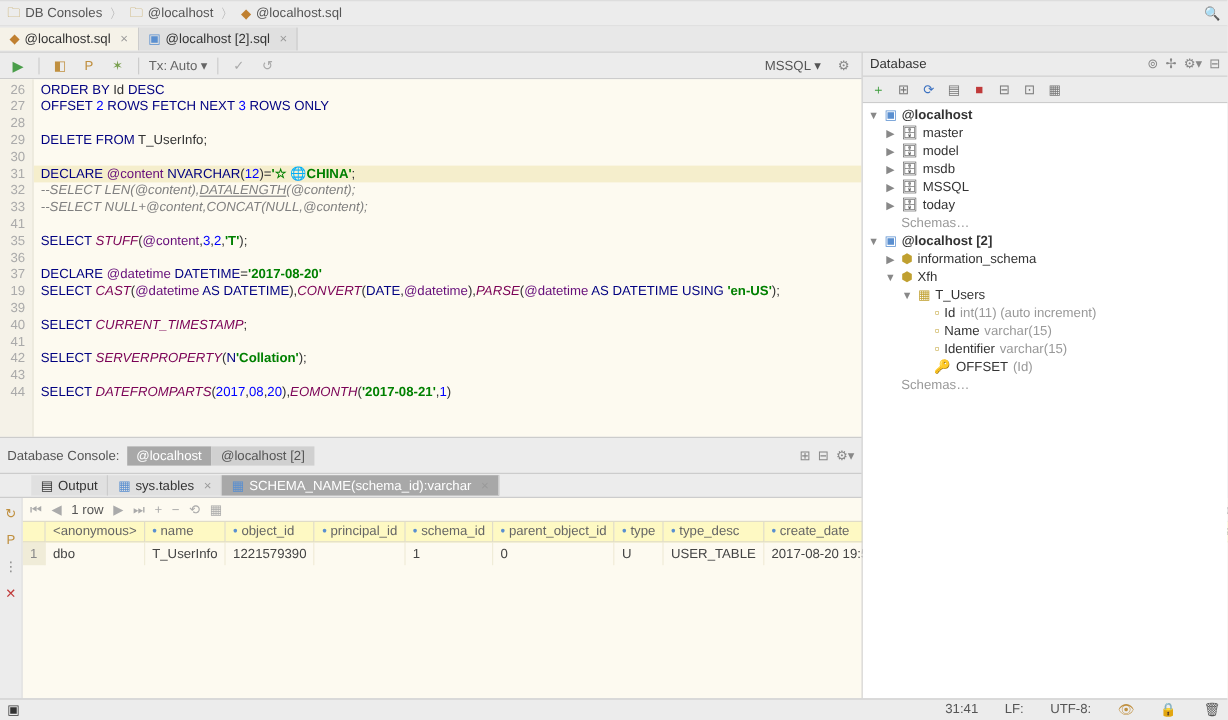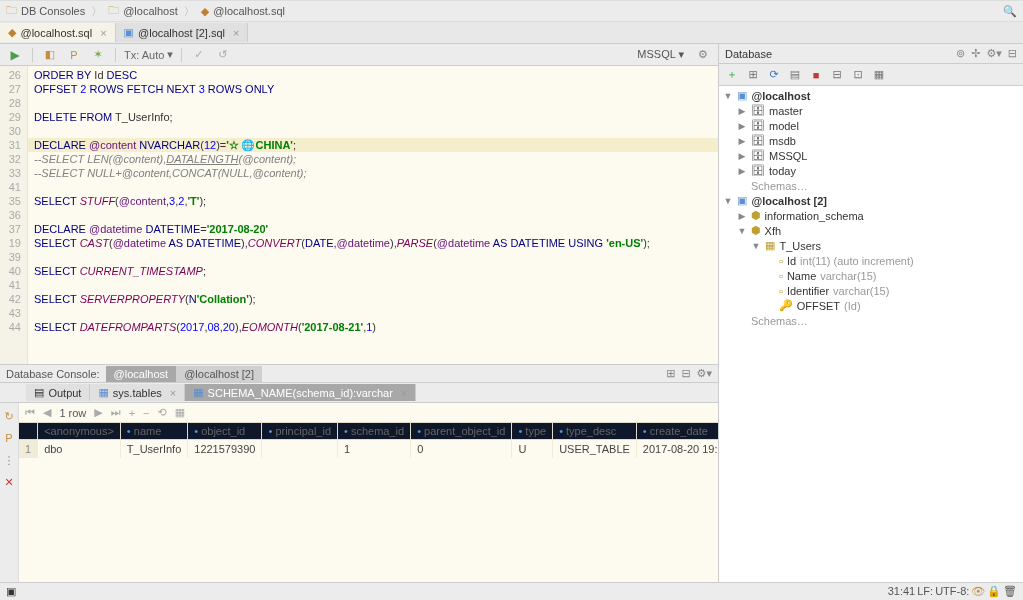--- a/index.html
+++ b/index.html
@@ -64,50 +64,50 @@
 .tree { flex: 1; background: #fff; overflow: auto; padding: 2px 0; }
 .tree-row { display: flex; align-items: center; height: 15px; padding: 0 4px; gap: 4px; } 
 .tri { width: 10px; text-align: center; color: #888; font-size: 9px; }
 .node-bold { font-weight: bold; }
 .gray { color: #999; }
 .col-icon { color: #c0a030; }
 .db-icon { color: #5a8fd0; }
 
 
 .bottom { height: 218px; display: flex; flex-direction: column; border-top: 1px solid #ccc; }
-.console-header { height: 18px; display: flex; align-items: center; background: #ececec; border-bottom: 1px solid #ccc; }
+.console-header { height: 30px; display: flex; align-items: center; background: #ececec; border-bottom: 1px solid #ccc; }
 .ch-label { padding: 0 6px; color: #555; }
 .ch-tab { padding: 2px 8px; background: #d0d0d0; color: #555; }
 .ch-tab.active { background: #a8a8a8; color: #fff; }
 .ch-right { margin-left: auto; display: flex; gap: 6px; padding: 0 6px; color: #888; }
 
 .result-tabs { height: 20px; display: flex; align-items: center; background: #ececec; padding-left: 26px; border-bottom: 1px solid #ccc; }
 .res-tab { padding: 2px 8px; display: flex; align-items: center; gap: 4px; background: #e0e0e0; border-right: 1px solid #ccc; }
 .res-tab.active { background: #a8a8a8; color: #fff; }
 
 .result-body { flex: 1; display: flex; min-height: 0; }
 .result-left { width: 26px; background: #ececec; display: flex; flex-direction: column; align-items: center; gap: 4px; padding-top: 4px; border-right: 1px solid #ddd; }
 .rlbtn { width: 18px; height: 18px; display: flex; align-items: center; justify-content: center; color: #888; }
 .result-main { flex: 1; display: flex; flex-direction: column; background: #fdfaf0; }
 .result-nav { height: 20px; display: flex; align-items: center; padding: 0 6px; gap: 8px; border-bottom: 1px solid #e0dcc8; }
 .navbtn { color: #aaa; }
 .rowcount { color: #555; }
 .result-nav-right { margin-left: auto; display: flex; gap: 10px; align-items: center; color: #666; }
 
 .grid { flex: 1; overflow: auto; }
 table.g { border-collapse: collapse; width: 100%; font-size: 11px; }
-.g th { background: #0f172a; text-align: left; padding: 2px 6px; border-right: 1px solid #e0dcc8; border-bottom: 1px solid #e0dcc8; color: #666; font-weight: normal; white-space: nowrap; }
+.g th { background: #fef9c3; text-align: left; padding: 2px 6px; border-right: 1px solid #e0dcc8; border-bottom: 1px solid #e0dcc8; color: #666; font-weight: normal; white-space: nowrap; }
 .g td { padding: 2px 6px; border-right: 1px solid #f0ecd8; color: #444; white-space: nowrap; }
 .g td.idx { background: #f0ecd8; text-align: right; width: 20px; color: #888; }
 .nullcell { color: #bbb; font-style: italic; }
 .chk { width: 12px; height: 12px; border: 1px solid #aaa; display: inline-block; background: #fff; }
 
 
 .statusbar { height: 18px; display: flex; align-items: center; padding: 0 6px; background: #ececec; border-top: 1px solid #ccc; gap: 6px; }
-.sb-right { margin-left: auto; display: flex; gap: 2px; color: #555; }
+.sb-right { margin-left: auto; display: flex; gap: 22px; color: #555; }
 .sql-blue { color: #5a8fd0; }
 .sql-orange { color: #c08030; }
 .folder-icon { color: #c0a050; }
 </style>
 </head>
 <body>
 
 <div class="window">
 
 

